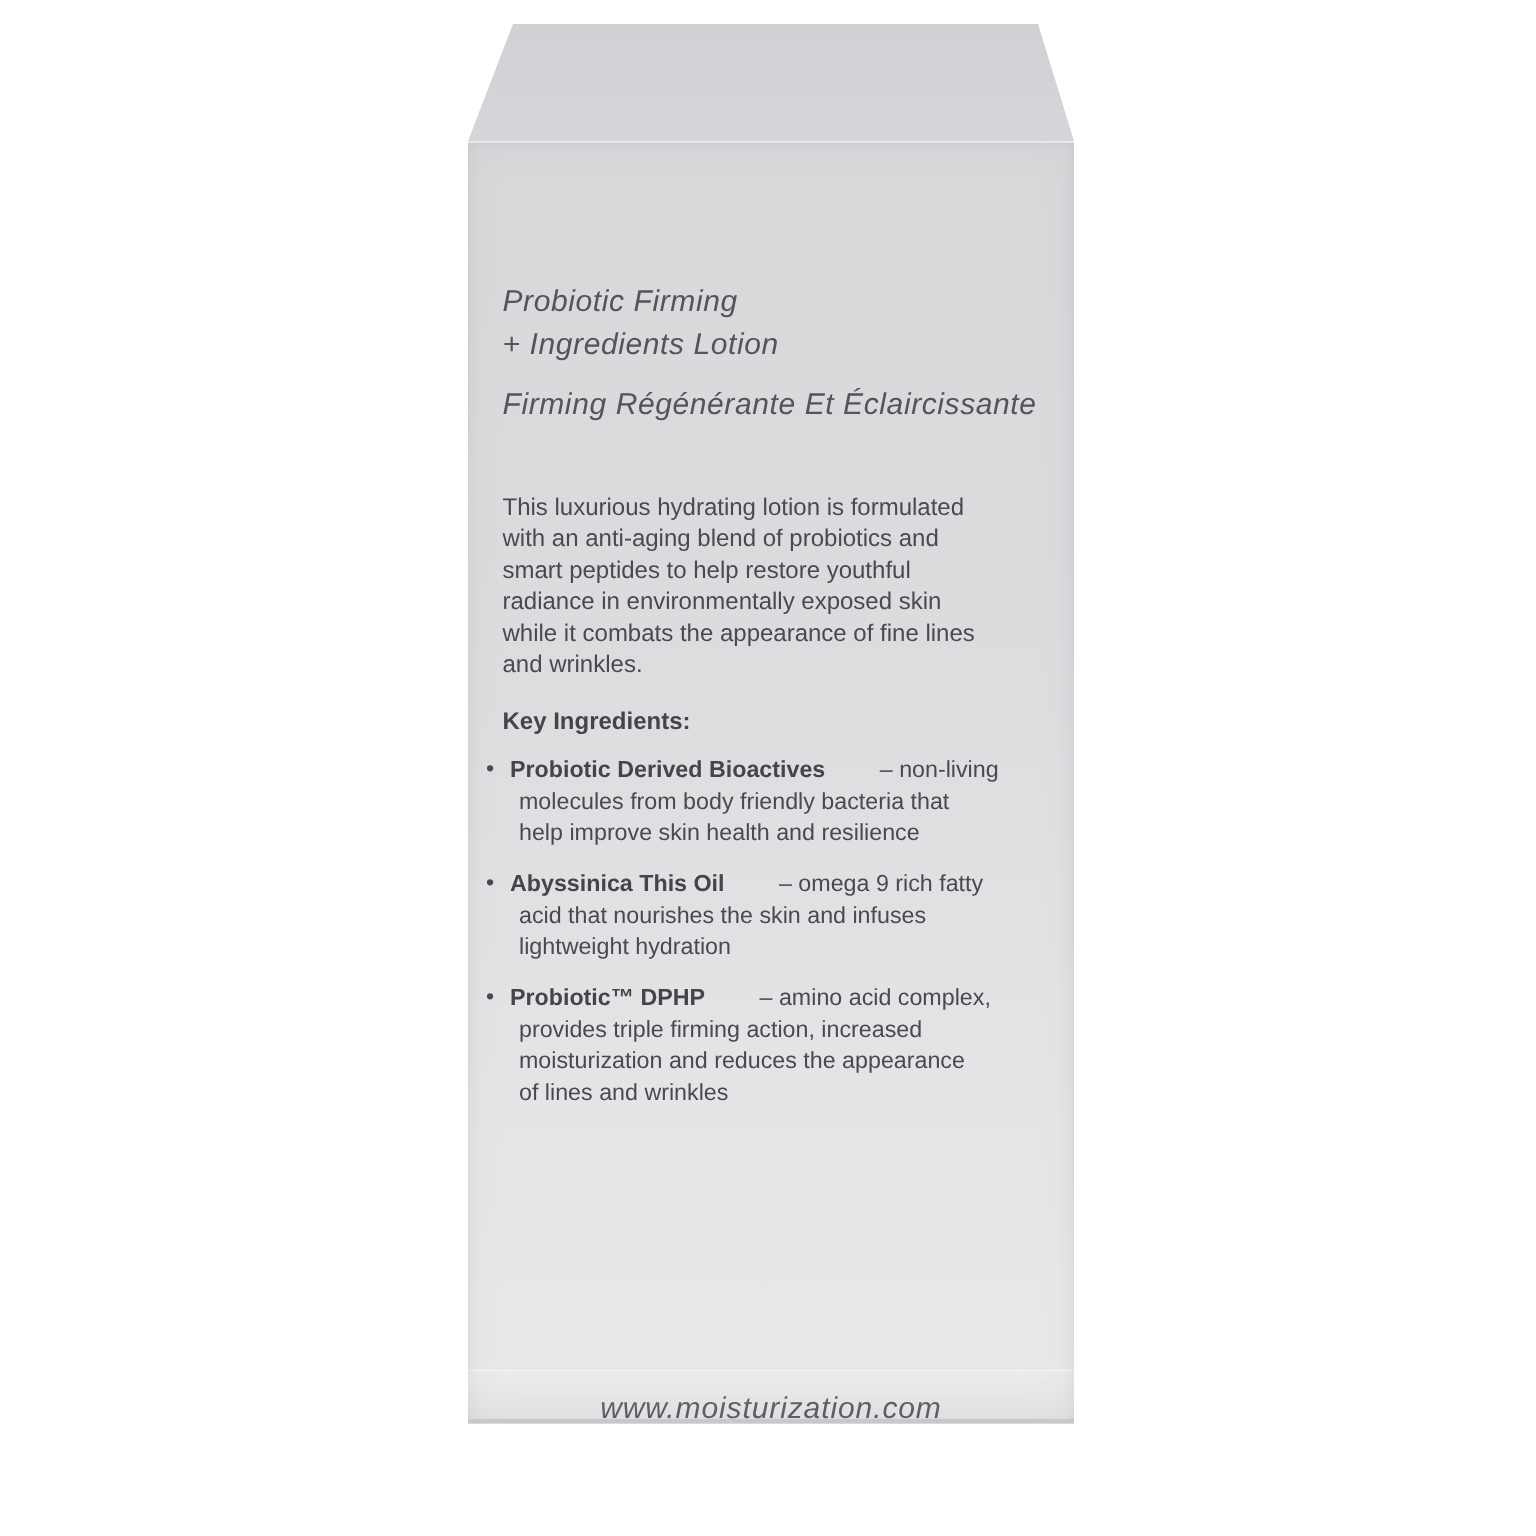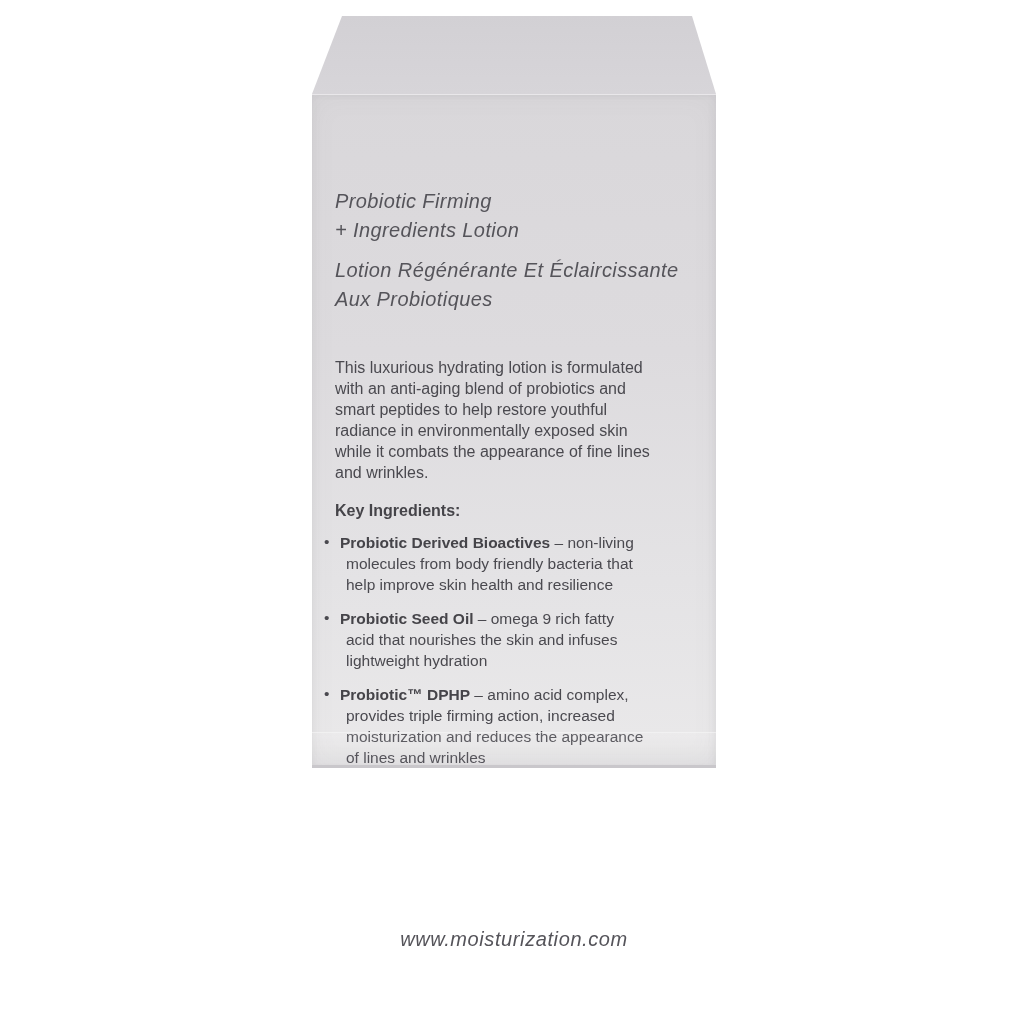--- a/index.html
+++ b/index.html
@@ -20,21 +20,21 @@
     position:relative;
   }
   .stage{position:absolute;inset:0;background:var(--background);}
   .box{position:absolute;left:312px;top:16px;width:404px;height:973px;}
   .flap{
     position:absolute;left:0;top:0;width:404px;height:78px;
     background:linear-gradient(180deg,var(--box-flap-top) 0%,var(--box-flap-bottom) 100%);
     clip-path:polygon(30px 0%,380px 0%,100% 100%,0% 100%);
   }
   .face{
-    position:absolute;left:0;top:78px;width:404px;height:674px;
+    position:absolute;left:0;top:78px;width:404px;height:855px;
     background:linear-gradient(180deg,var(--box-face-top) 0%,#dddbde 38%,#e4e3e5 72%,var(--box-face-bottom) 100%);
     border-top:1px solid #e9e7ea;
     box-shadow:inset 0 0 28px rgba(110,110,120,0.05),
                inset -3px 0 6px rgba(110,110,120,0.06),
                inset 3px 0 6px rgba(110,110,120,0.05);
     padding-left:32px;
   }
   .face::after{ 
     content:"";position:absolute;left:0;right:0;bottom:0;height:32px;
     border-top:1px solid rgba(255,255,255,0.55);
@@ -70,21 +70,21 @@
     font-size:15.5px;line-height:21px;
     color:var(--body-text);
   }
   .li + .li{margin-top:13px;}
   .li .dot{
     position:absolute;left:-11px;top:-1px;
     text-indent:0;
     color:var(--body-text);
   }
   .li .name{font-weight:bold;color:var(--bold-text);}
-  .li .rest{white-space:pre-line;}
+  .li .rest{white-space:pre-line;margin-left:32px;}
   .website{
     position:absolute;left:0;width:100%;top:833px;
     text-align:center;
     font-style:italic;font-size:20px;letter-spacing:0.6px;
     color:var(--title-text);
   }
 </style>
 </head>
 <body>
 
@@ -93,41 +93,40 @@
     <div class="flap"></div>
     <div class="face">
       <div class="content">
 
         <div class="title title-en">
           <div>Probiotic Firming</div>
           <div>+ Ingredients Lotion</div>
         </div>
 
         <div class="title title-fr">
-          <div>Lotion Régénérante Et Éclaircissante</div>
-          <div>Aux Probiotiques</div>
+          <div>Firming Régénérante Et Éclaircissante</div>
         </div>
 
         <div class="desc">This luxurious hydrating lotion is formulated
 with an anti-aging blend of probiotics and
 smart peptides to help restore youthful
 radiance in environmentally exposed skin
 while it combats the appearance of fine lines
 and wrinkles.</div>
 
         <div class="key">Key Ingredients:</div>
 
         <ul class="ingredients">
           <li class="li">
             <span class="dot">•</span><span class="name">Probiotic Derived Bioactives</span><span class="rest"> – non-living
 molecules from body friendly bacteria that
 help improve skin health and resilience</span>
           </li>
           <li class="li">
-            <span class="dot">•</span><span class="name">Probiotic Seed Oil</span><span class="rest"> – omega 9 rich fatty
+            <span class="dot">•</span><span class="name">Abyssinica This Oil</span><span class="rest"> – omega 9 rich fatty
 acid that nourishes the skin and infuses
 lightweight hydration</span>
           </li>
           <li class="li">
             <span class="dot">•</span><span class="name">Probiotic™ DPHP</span><span class="rest"> – amino acid complex,
 provides triple firming action, increased
 moisturization and reduces the appearance
 of lines and wrinkles</span>
           </li>
         </ul>

